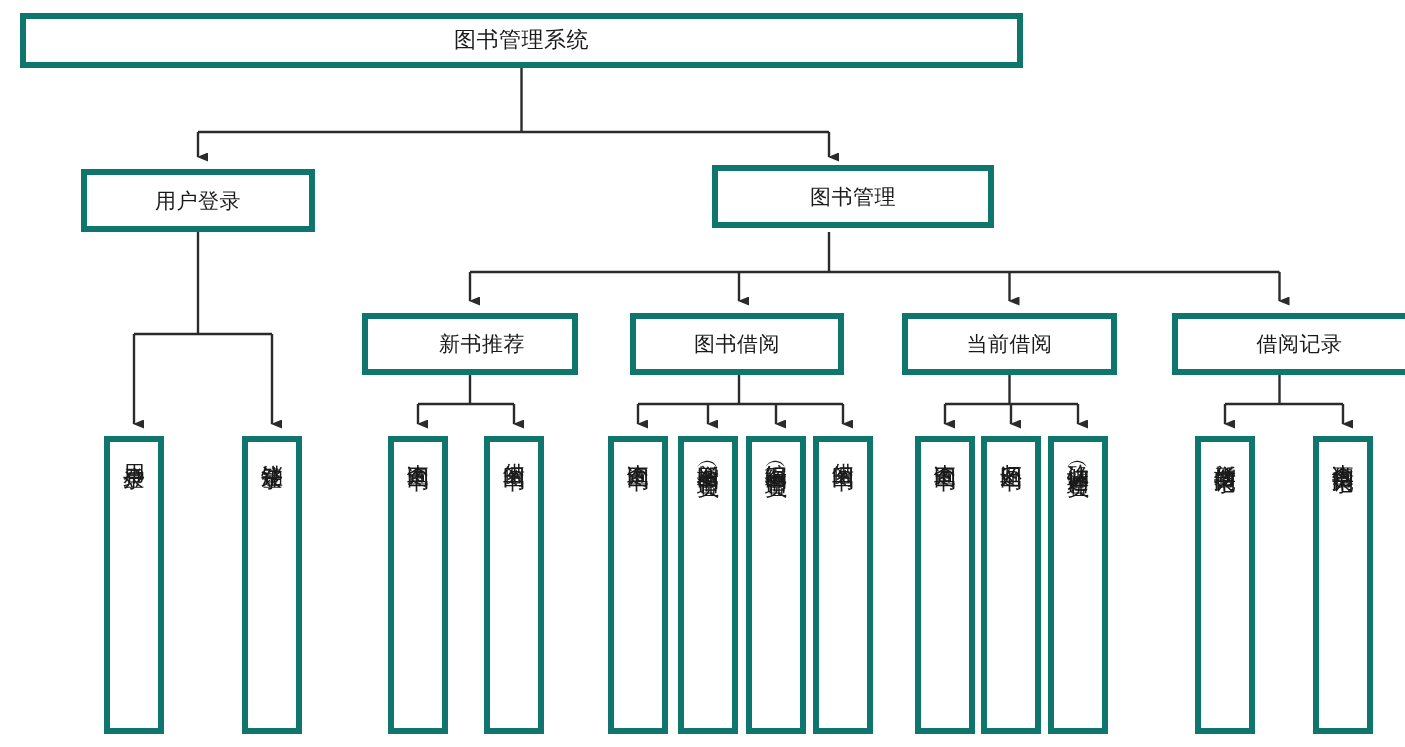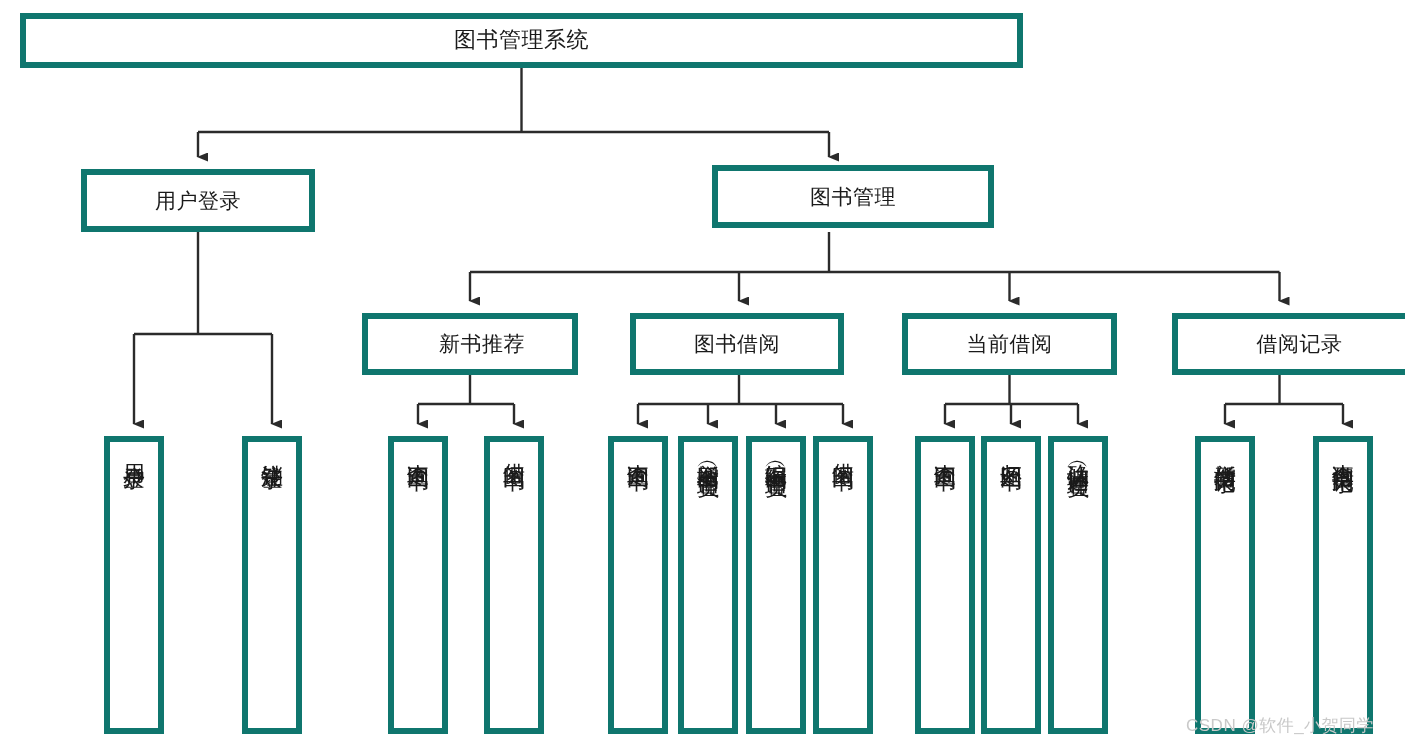--- a/index.html
+++ b/index.html
@@ -181,14 +181,13 @@
         <span class="node-label">确认归还（管理员）</span>
       </div>
       <div class="node vert" style="left: 1195px; top: 436px; width: 60px; height: 298px;">
         <span class="node-label">新增借阅记录</span>
       </div>
       <div class="node vert" style="left: 1313px; top: 436px; width: 60px; height: 298px;">
         <span class="node-label">查询借阅记录</span>
       </div>
     </div>
 
-  <div class="watermark">CSDN @软件_小贺同学</div>
 </div>
 
 </body></html>

